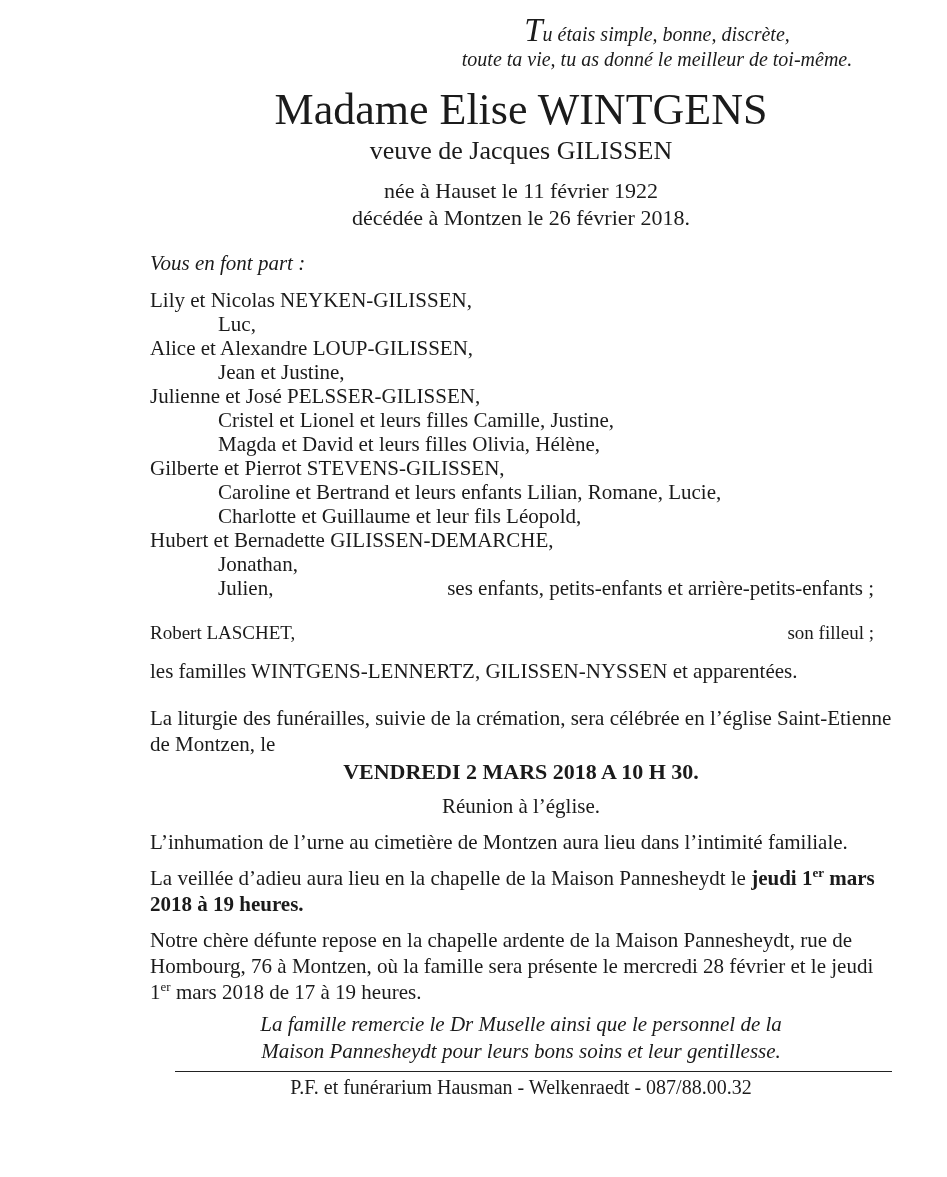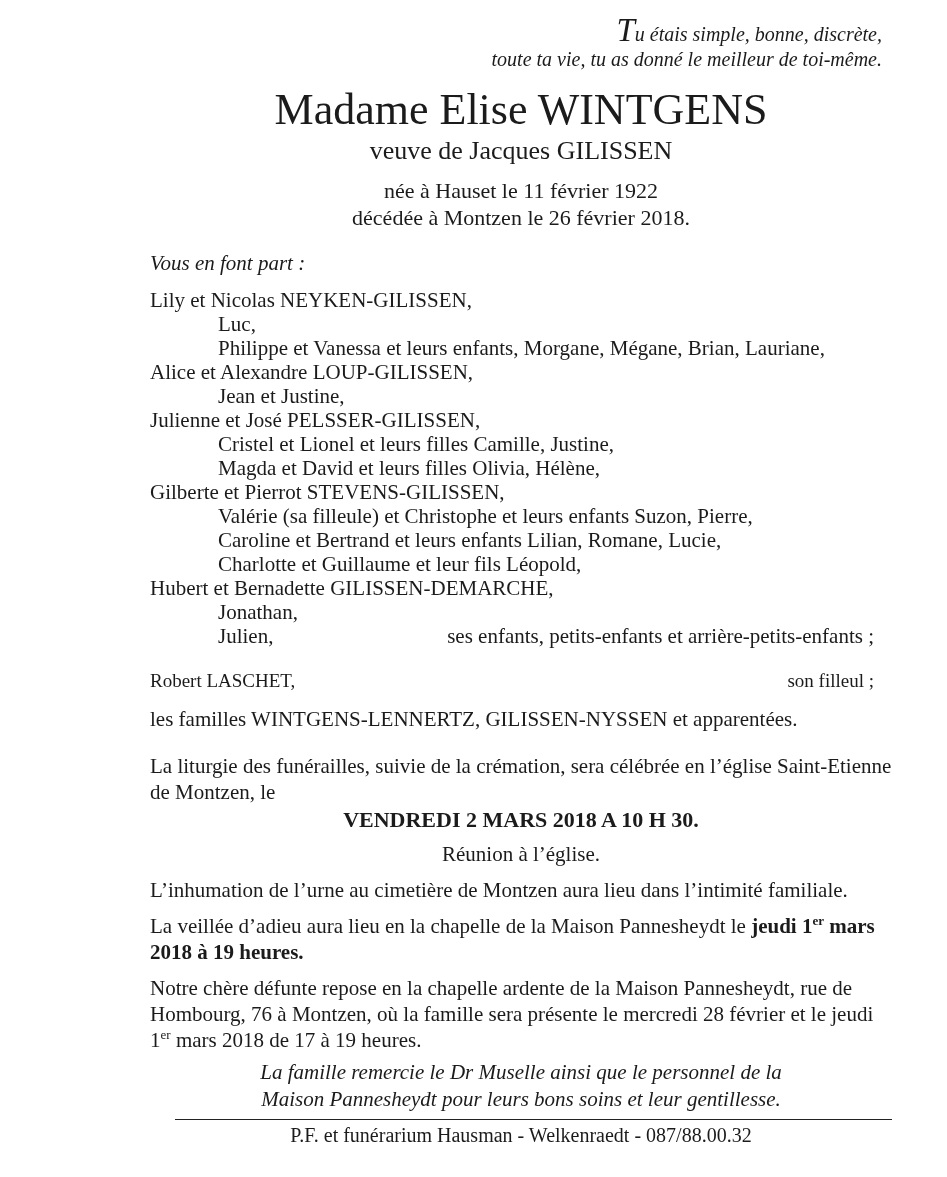--- a/index.html
+++ b/index.html
@@ -8,21 +8,21 @@
     background: #ffffff;
     color: #1b1b1b;
     font-family: "Liberation Serif", serif;
     overflow: hidden;
   }
   .page { padding: 20px 55px 0 150px; }
 
   .epigraph {
     width: 450px;
     margin: 0 10px 0 auto;
-    text-align: right;
+    text-align: center;
     font-style: italic;
     font-size: 20px;
     line-height: 25px;
   }
   .ep-initial { font-size: 33px; line-height: 20px; }
 
   .center { text-align: center; }
 
   h1.title {
     font-size: 44px; line-height: 48px;
@@ -71,28 +71,26 @@
   <h1 class="title center">Madame Elise WINTGENS</h1>
   <div class="subtitle center">veuve de Jacques GILISSEN</div>
   <div class="dates center first">née à Hauset le 11 février 1922</div>
   <div class="dates center">décédée à Montzen le 26 février 2018.</div>
 
   <div class="intro">Vous en font part :</div>
 
   <div class="fam-list">
     <div class="fam-row"><span>Lily et Nicolas NEYKEN-GILISSEN,</span></div>
     <div class="fam-row indent"><span>Luc,</span></div>
-    <div class="fam-row indent"><span>Philippe et Vanessa et leurs enfants, Morgane, Mégane, Brian, Lauriane,</span></div>
     <div class="fam-row"><span>Alice et Alexandre LOUP-GILISSEN,</span></div>
     <div class="fam-row indent"><span>Jean et Justine,</span></div>
     <div class="fam-row"><span>Julienne et José PELSSER-GILISSEN,</span></div>
     <div class="fam-row indent"><span>Cristel et Lionel et leurs filles Camille, Justine,</span></div>
     <div class="fam-row indent"><span>Magda et David et leurs filles Olivia, Hélène,</span></div>
     <div class="fam-row"><span>Gilberte et Pierrot STEVENS-GILISSEN,</span></div>
-    <div class="fam-row indent"><span>Valérie (sa filleule) et Christophe et leurs enfants Suzon, Pierre,</span></div>
     <div class="fam-row indent"><span>Caroline et Bertrand et leurs enfants Lilian, Romane, Lucie,</span></div>
     <div class="fam-row indent"><span>Charlotte et Guillaume et leur fils Léopold,</span></div>
     <div class="fam-row"><span>Hubert et Bernadette GILISSEN-DEMARCHE,</span></div>
     <div class="fam-row indent"><span>Jonathan,</span></div>
     <div class="fam-row split">
       <span class="indent">Julien,</span>
       <span class="right-note">ses enfants, petits-enfants et arrière-petits-enfants ;</span>
     </div>
   </div>
 

